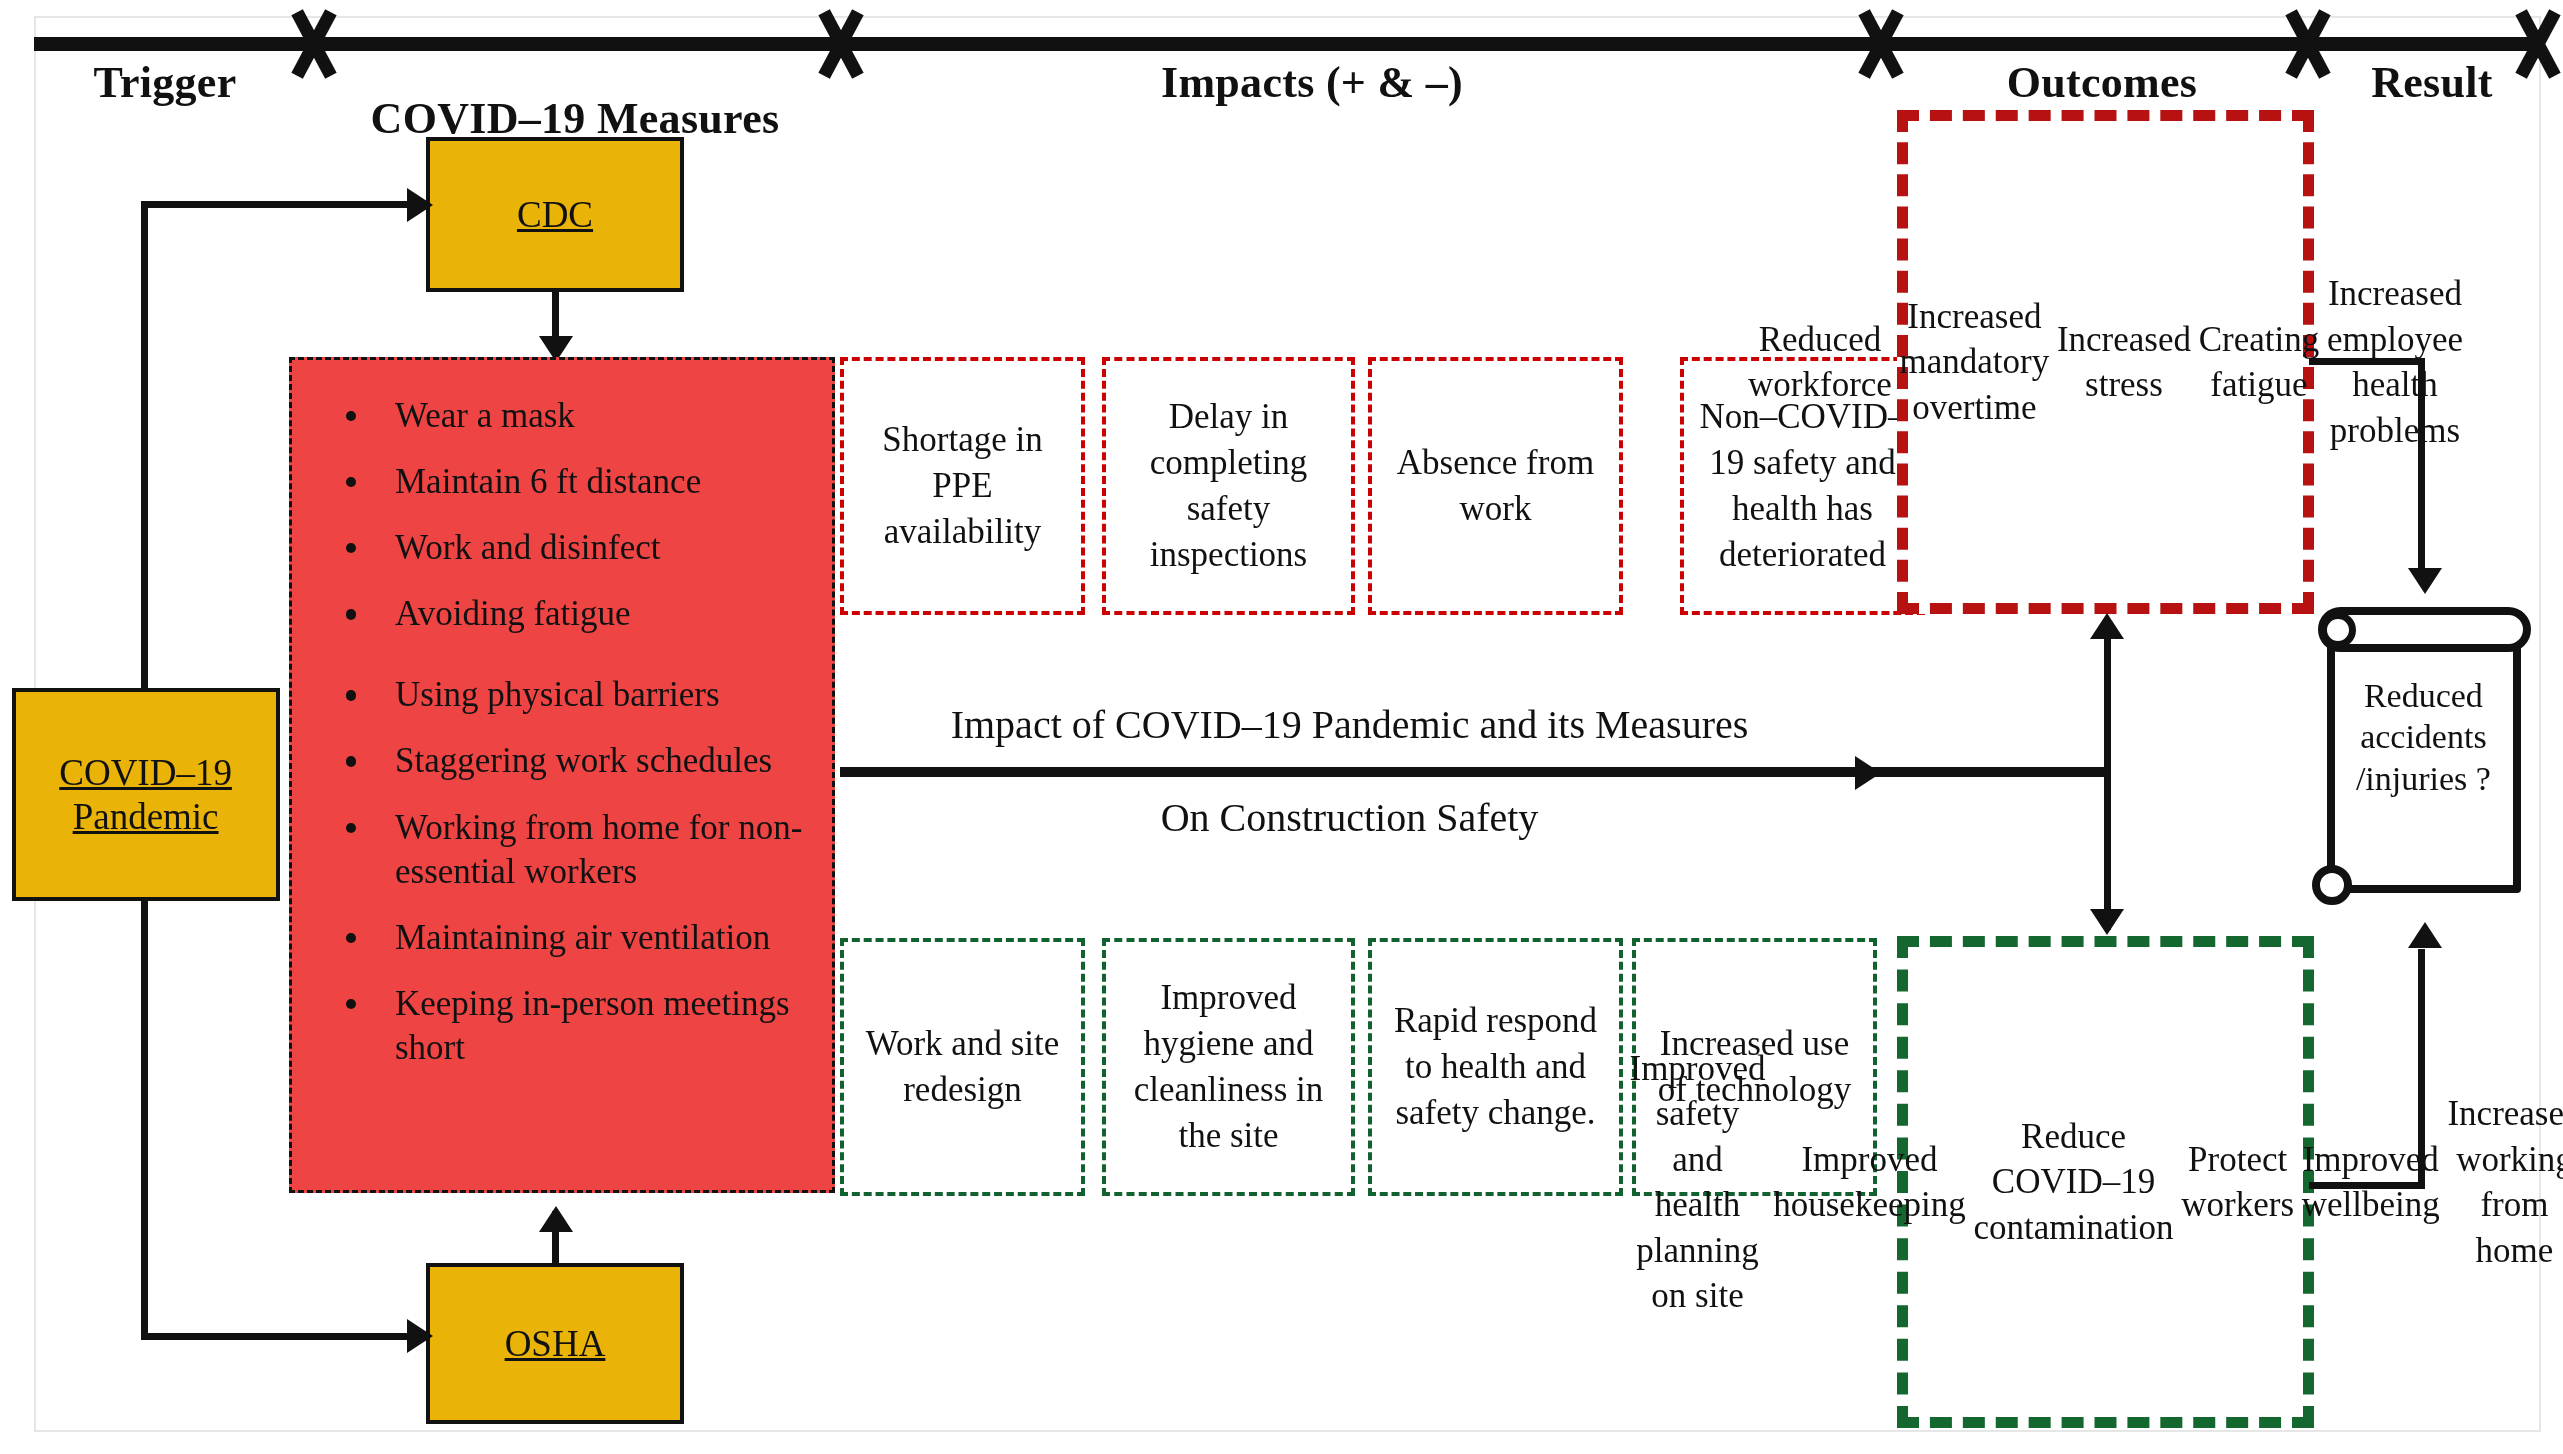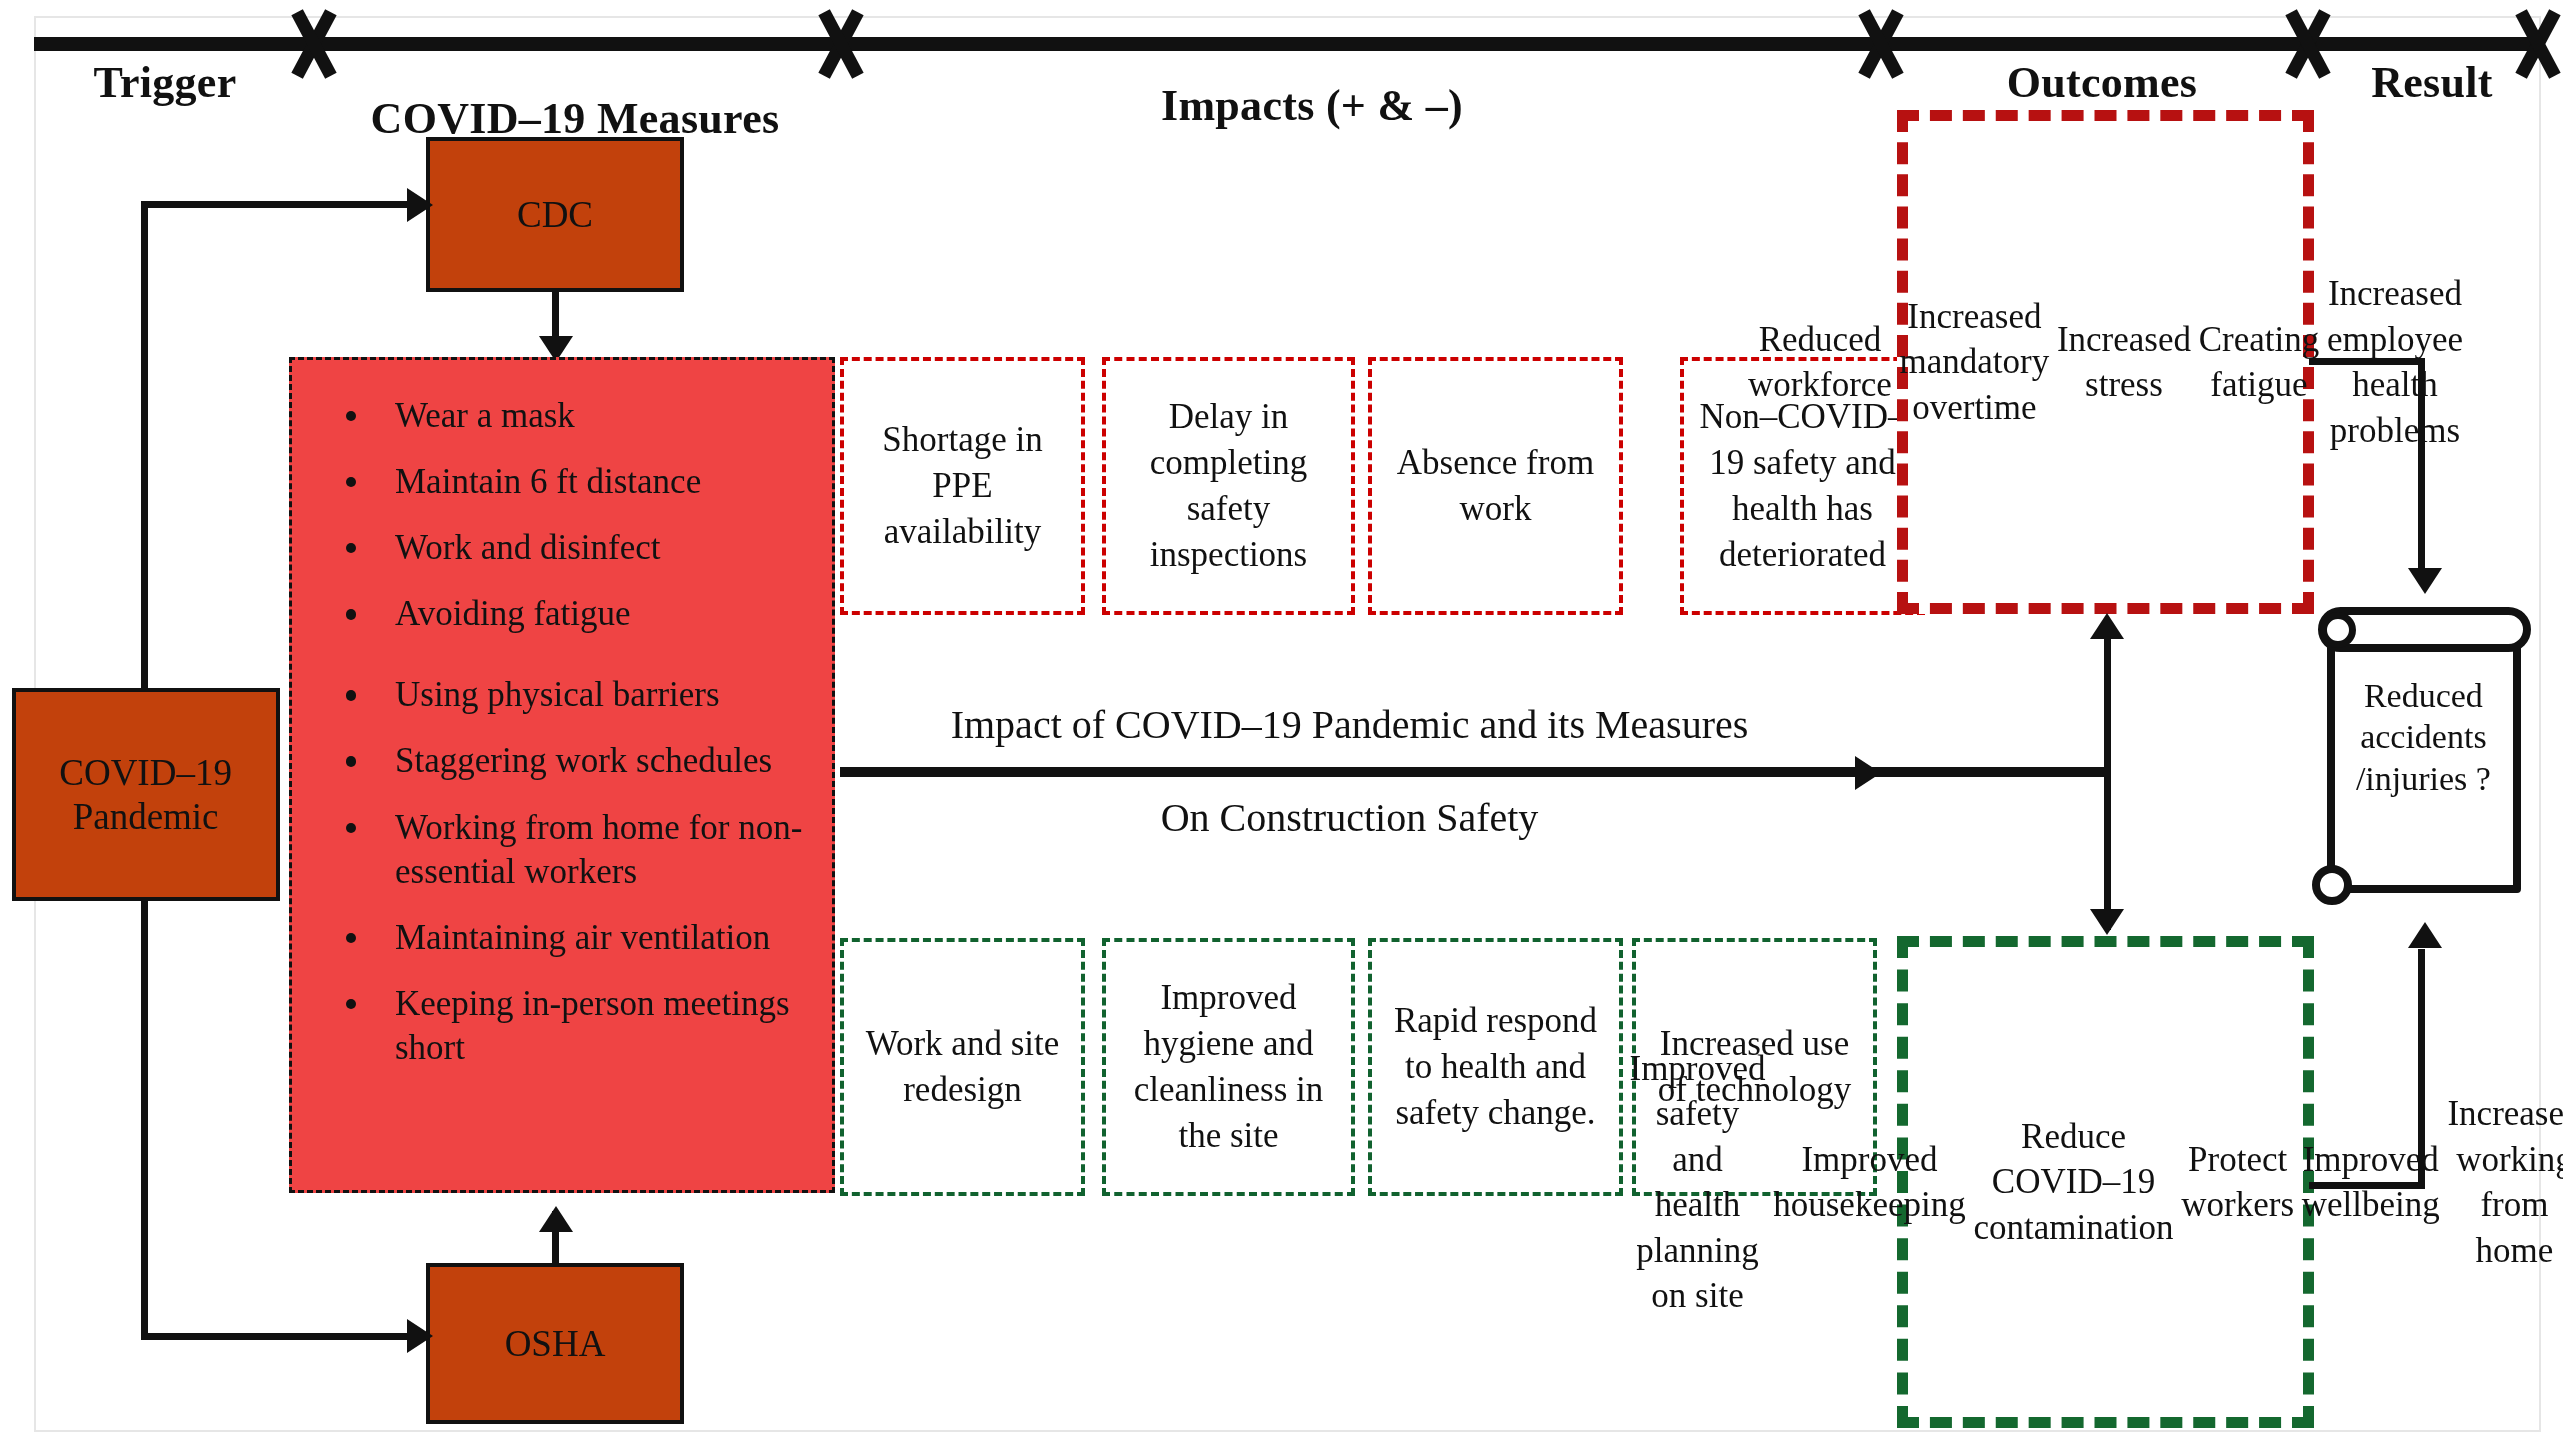--- a/index.html
+++ b/index.html
@@ -53,30 +53,31 @@
     white-space:nowrap;
     transform:translateX(-50%);
     letter-spacing:0.3px;
     font-weight:bold;
   }
 
   
   .solid-box{
     position:absolute;
     border:4.5px solid #111111;
-    background:#c2410c;
+    background:#eab308;
     box-sizing:border-box;
     display:flex;
     align-items:center;
     justify-content:center;
     text-align:center;
     font-size:37px;
     line-height:1.18;
     color:#111;
     padding:10px;
+    text-decoration:underline;
   }
 
   
   .dash-box{
     position:absolute;
     background:#ffffff;
     box-sizing:border-box;
   }
   .dash-red{border:4.5px dashed #CC0000;}
   .dash-green{border:4.5px dashed #11622F;}
@@ -226,21 +227,21 @@
   <div class="timeline-bar"></div>
 
   <div class="tl-marker" style="left:314px;"></div>
   <div class="tl-marker" style="left:841px;"></div>
   <div class="tl-marker" style="left:1881px;"></div>
   <div class="tl-marker" style="left:2308px;"></div>
   <div class="tl-marker" style="left:2538px;"></div>
 
   <div class="tl-label" style="left:165px;">Trigger</div>
   <div class="tl-label" style="left:575px;margin-top:36px;">COVID–19 Measures</div>
-  <div class="tl-label" style="left:1312px;margin-top:23px;">Impacts (+ &amp; –)</div>
+  <div class="tl-label" style="left:1312px;">Impacts (+ &amp; –)</div>
   <div class="tl-label" style="left:2102px;">Outcomes</div>
   <div class="tl-label" style="left:2432px;">Result</div>
 
   <div class="solid-box" style="left:11.6px; top:688px; width:268px; height:213px; white-space:pre-line;">COVID–19
 Pandemic</div>
 
   <div class="solid-box" style="left:426px; top:137px; width:258px; height:155px;">CDC</div>
 
   <div class="solid-box" style="left:426px; top:1263px; width:258px; height:161px;">OSHA</div>
 

